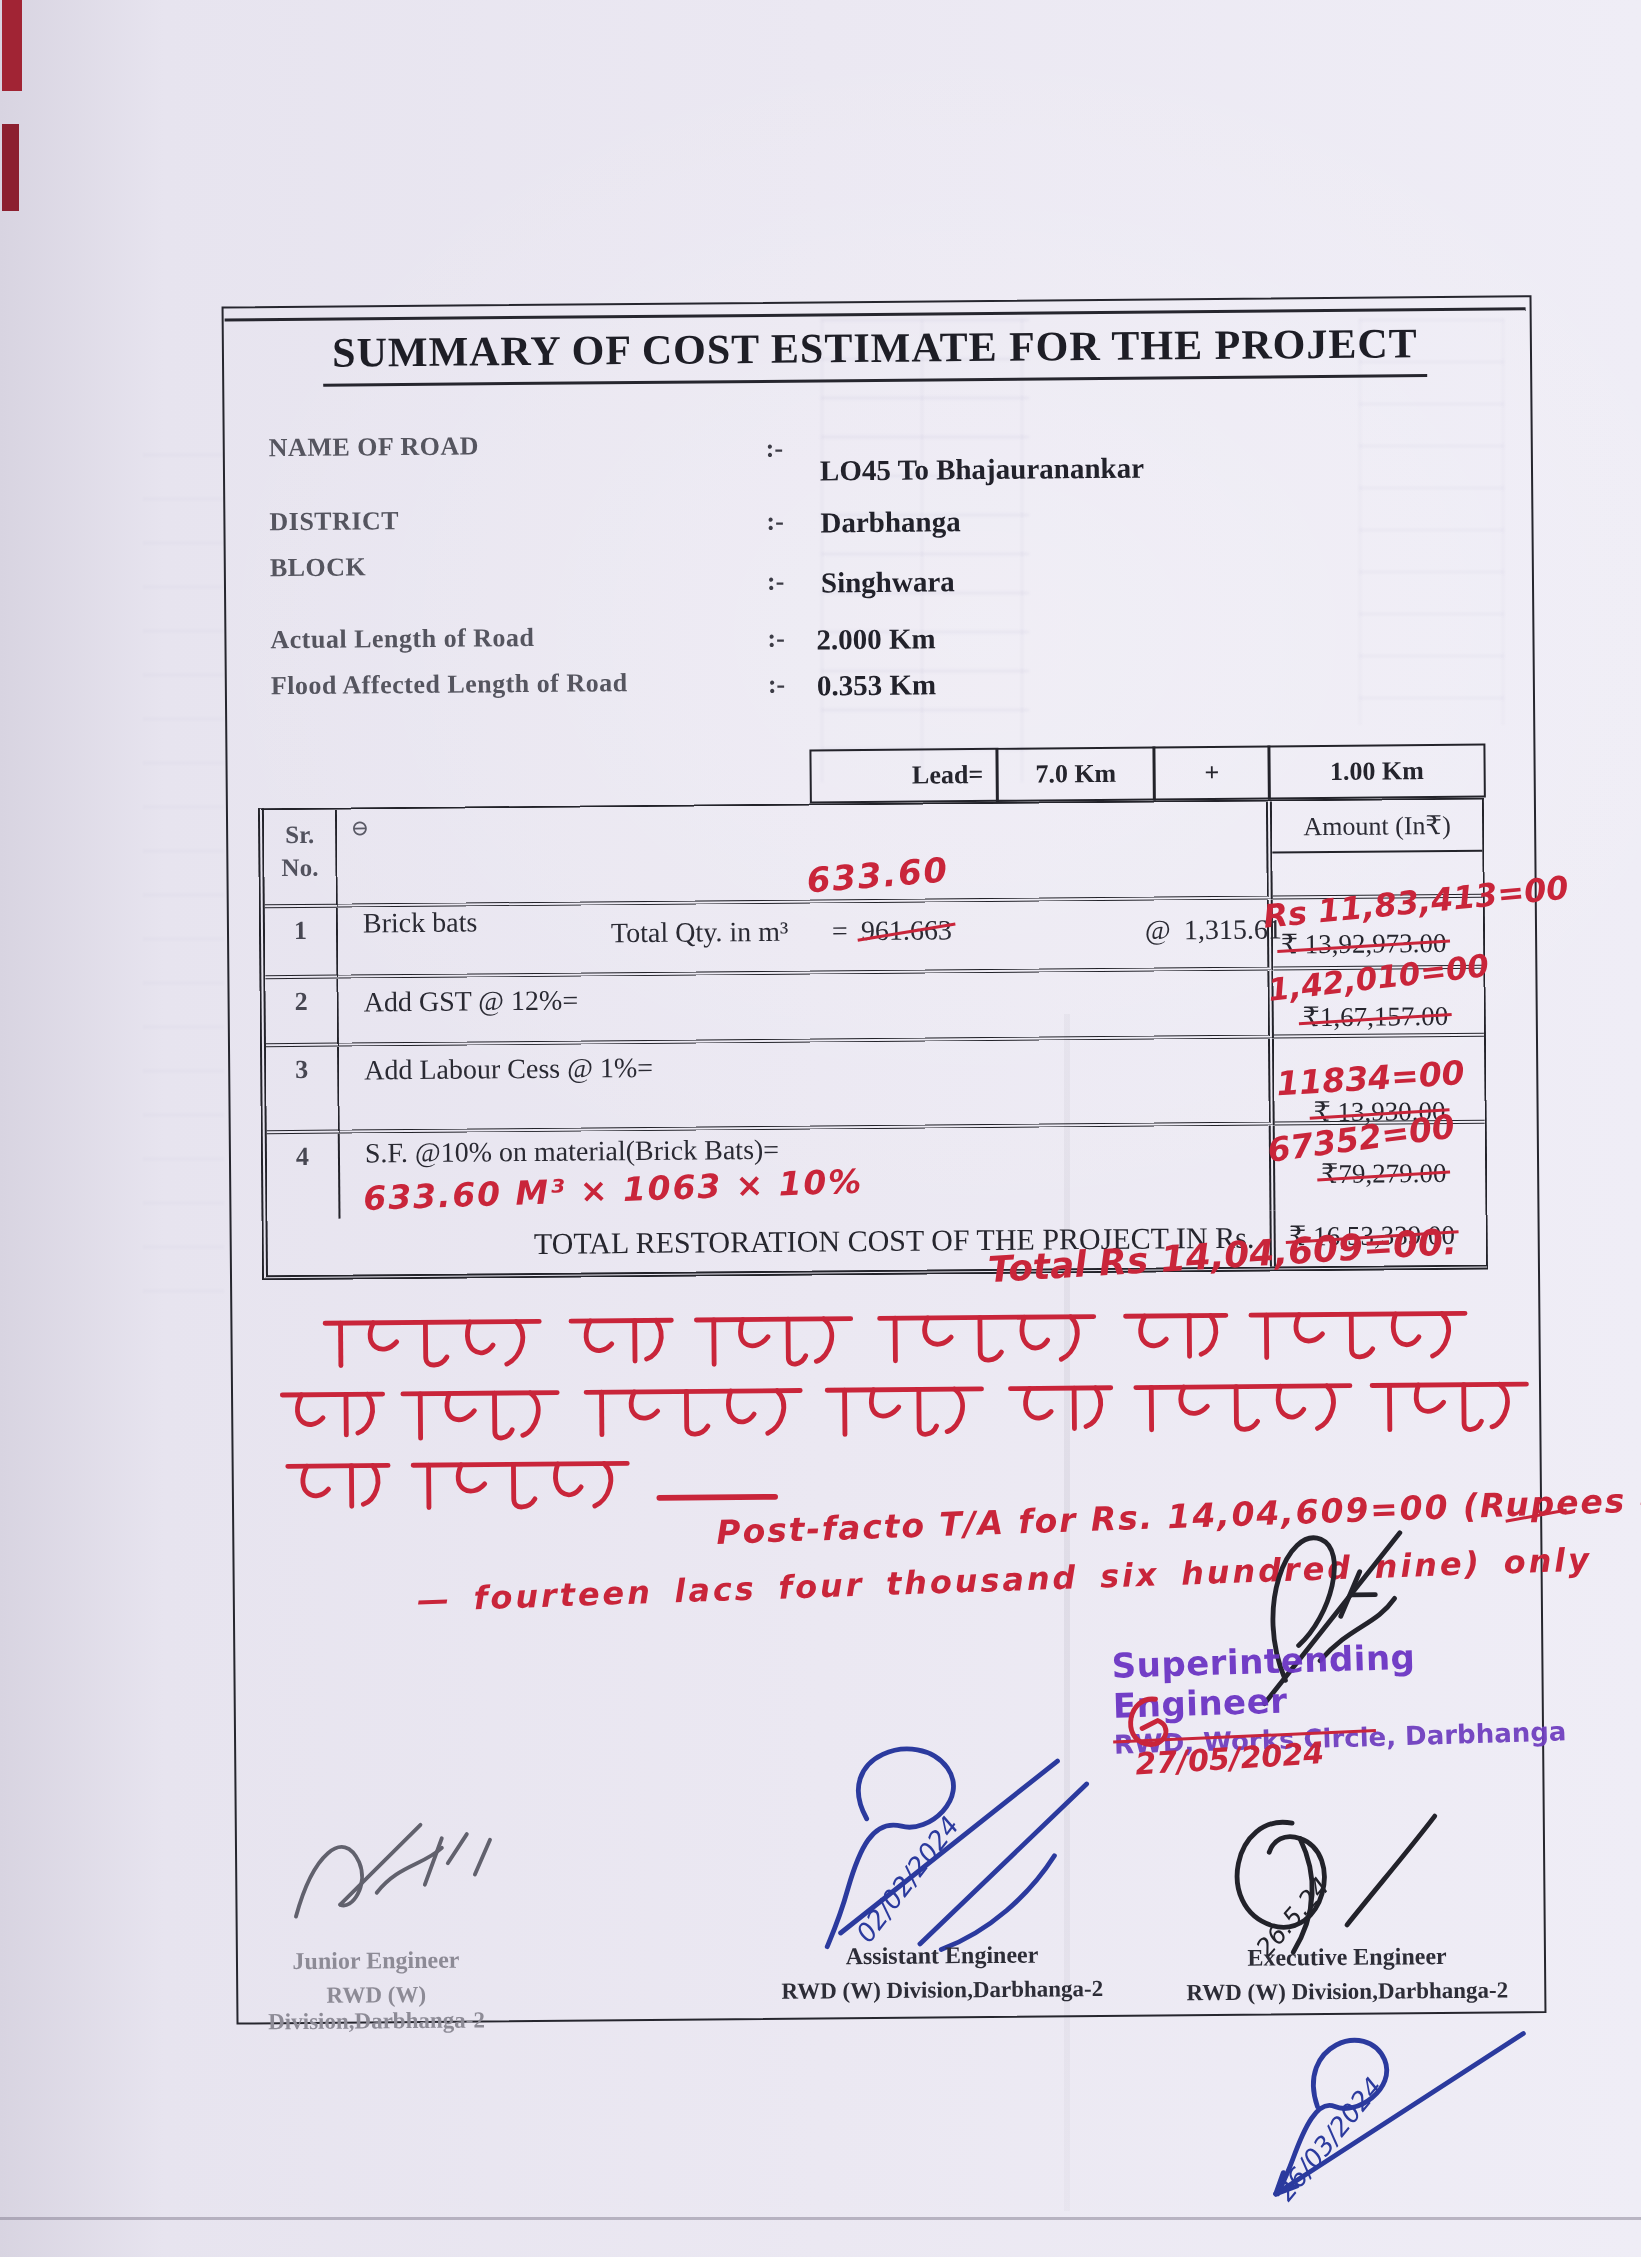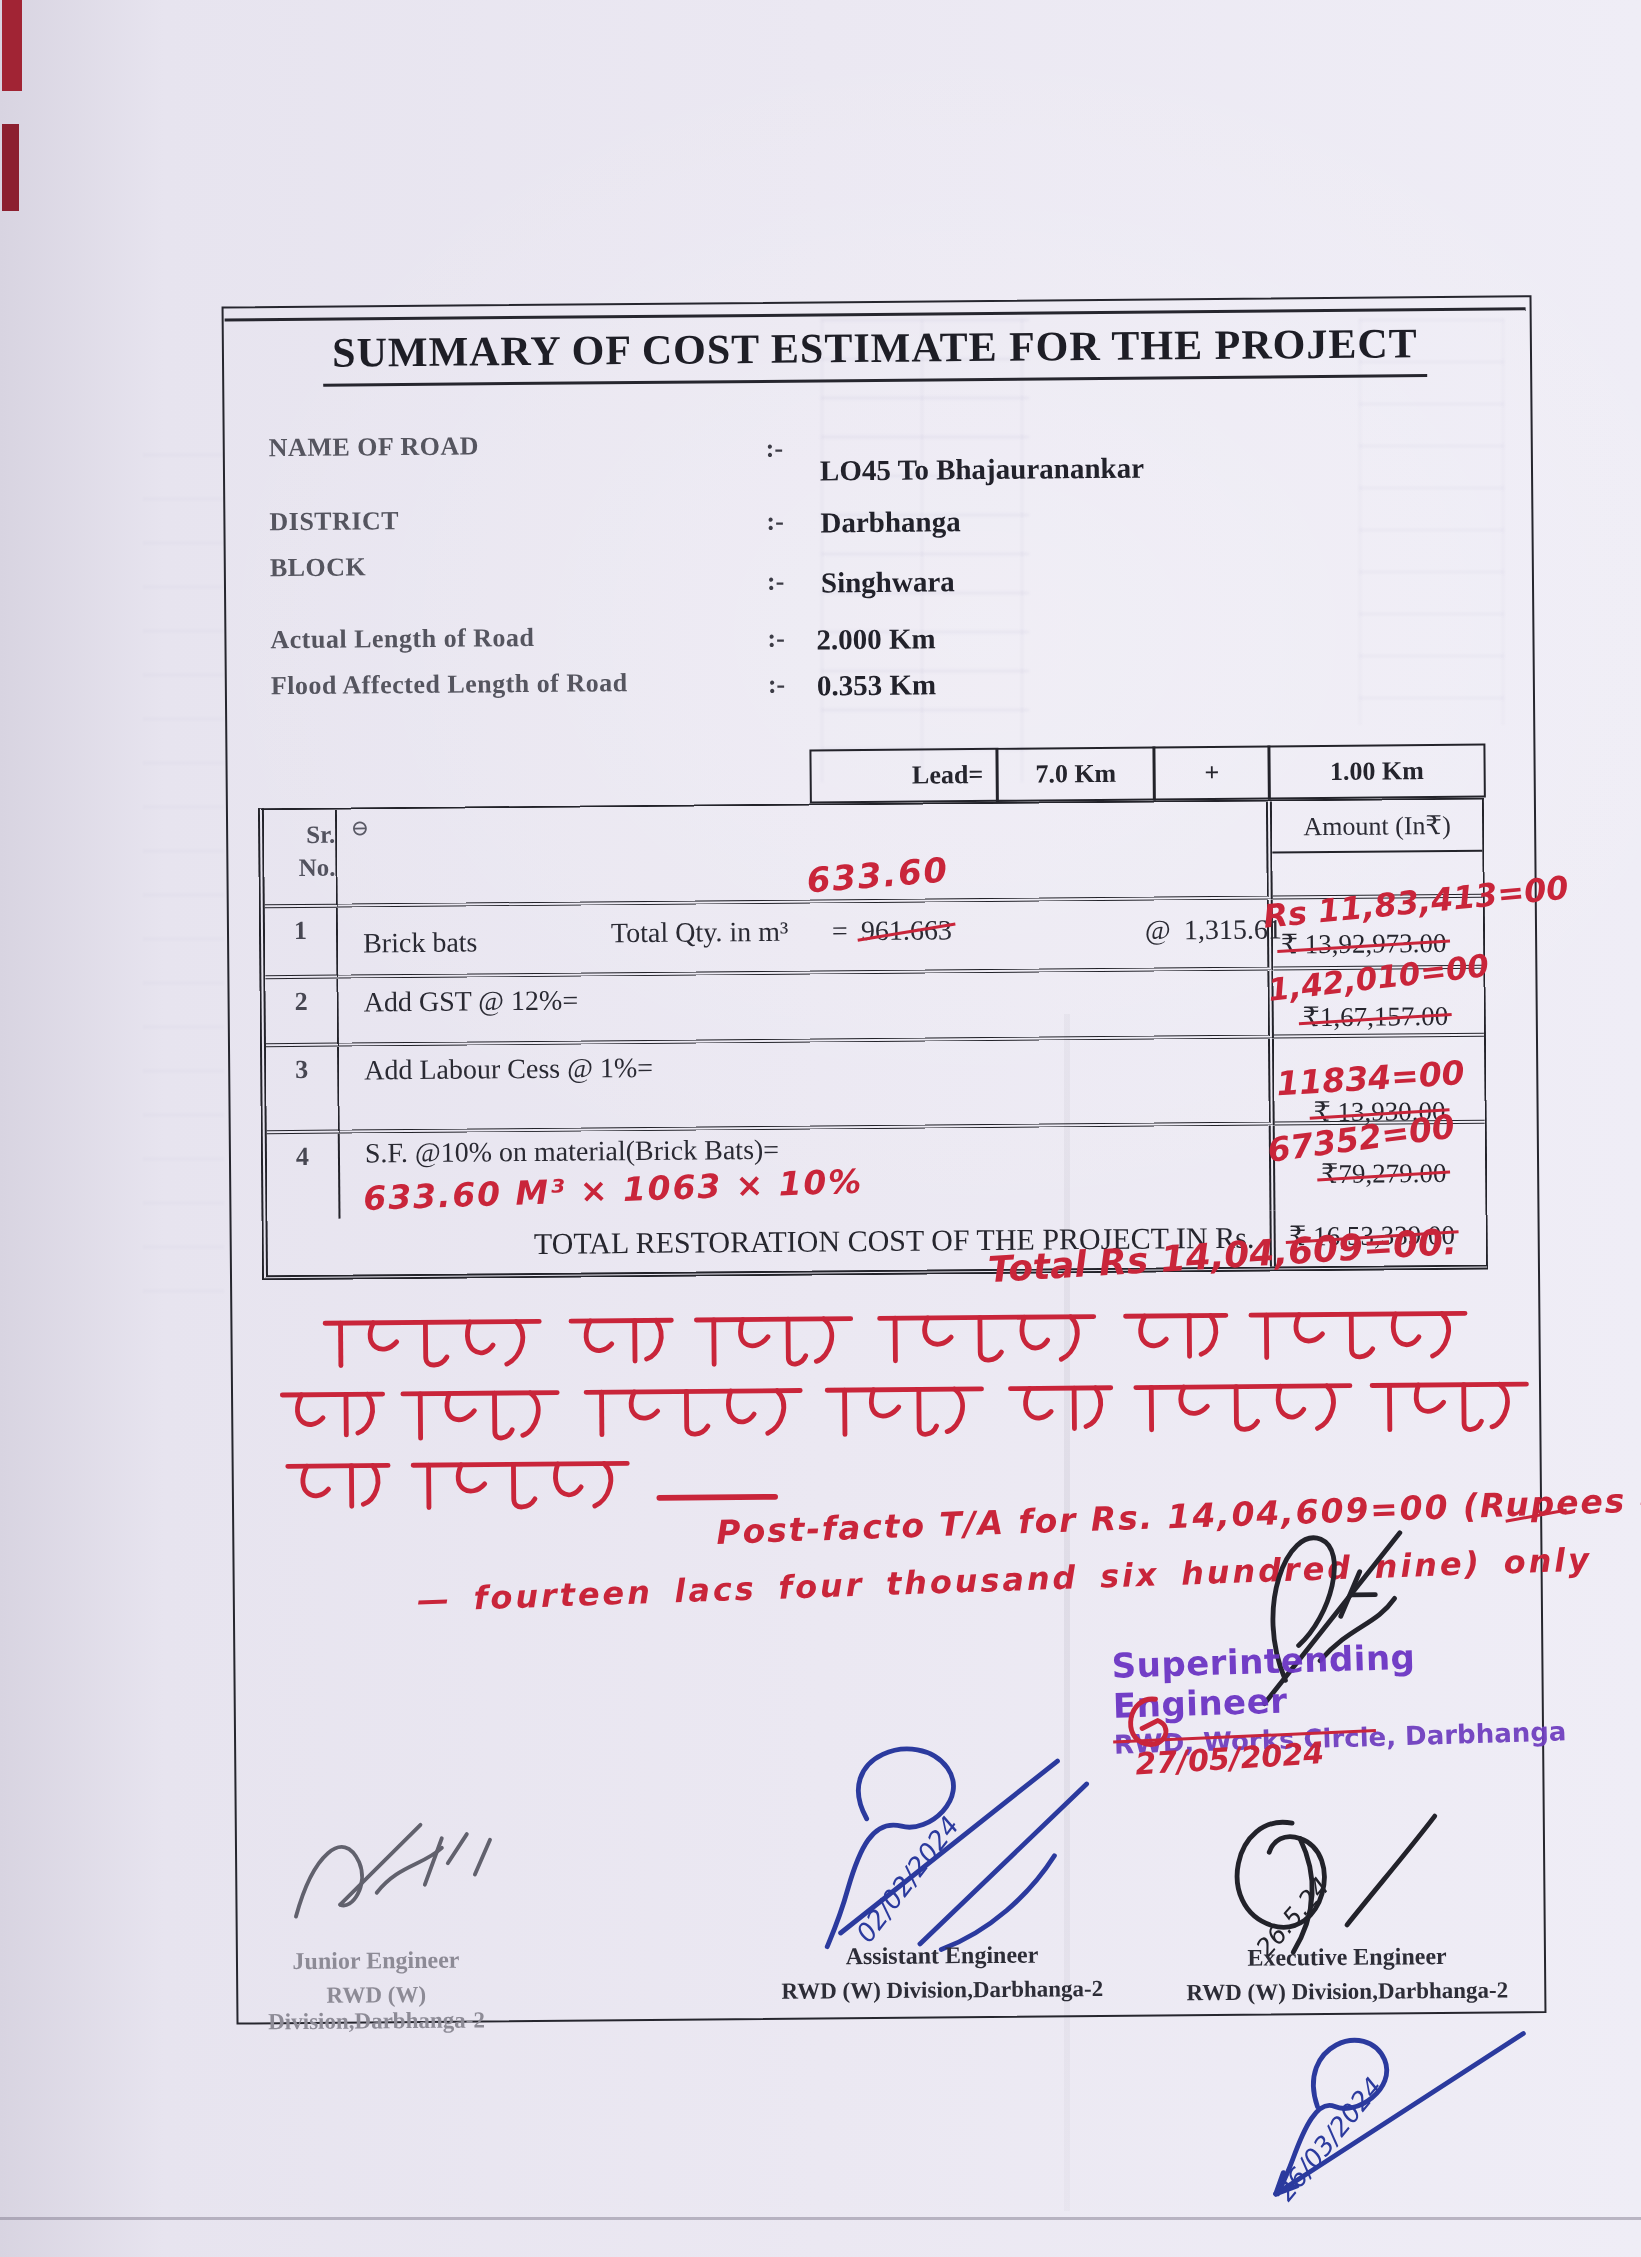--- a/index.html
+++ b/index.html
@@ -53,21 +53,21 @@
                grid-template-columns:73px 935px 210px;
                grid-template-rows:98px 71px 68px 87px 85px 56px;
                border-top:2.9px solid #23232a;border-right:2.9px solid #23232a;
                border-left:6.8px double #23232a;border-bottom:5.8px double #23232a;}
   .c{box-sizing:border-box;position:relative;}
   .c-sr{border-right:2.9px solid #23232a;border-bottom:4.8px double #23232a;
         text-align:center;padding-top:7.7px;font-size:26px;font-weight:bold;color:#474752;}
   .c-desc{border-right:6.8px double #23232a;border-bottom:4.8px double #23232a;font-size:28px;color:#2a2a33;}
   .c-amt{border-bottom:4.8px double #23232a;font-size:27px;color:#26262e;}
   .row-last{border-bottom:none !important;}
-  .hdr-sr span{display:block;text-align:right;padding-left:0;font-size:25px;font-weight:bold;color:#52525e;line-height:33px;}
+  .hdr-sr span{display:block;text-align:center;padding-left:0;font-size:25px;font-weight:bold;color:#52525e;line-height:33px;}
   .desc-mark{position:absolute;left:13.5px;top:5.8px;font-size:22px;color:#5a5a66;}
   .amt-hdr-box{height:50px;border-bottom:2.9px solid #23232a;display:flex;align-items:center;justify-content:center;
                font-size:26px;color:#2b2b34;}
   .dspan{position:absolute;white-space:nowrap;}
   .printed-amt{position:absolute;white-space:nowrap;}
   .rstrike{position:relative;display:inline-block;}
   .rstrike::after{content:"";position:absolute;left:-3.9px;right:-3.9px;top:52%;height:2.9px;
                   background:#c9253a;transform:rotate(-3deg);}
   .rstrike.steep::after{transform:rotate(-9deg);}
   .hand{font-family:"DejaVu Sans",sans-serif;font-style:italic;}
@@ -154,21 +154,21 @@
       </div>
       <div class="c c-desc">
         <span class="desc-mark">⊖</span>
       </div>
       <div class="c c-amt">
         <div class="amt-hdr-box">Amount (In₹)</div>
       </div>
 
       <div class="c c-sr">1</div>
       <div class="c c-desc">
-        <span class="dspan" style="left:25px;top:20px;text-align:center;">Brick bats</span>
+        <span class="dspan" style="left:25px;top:0;text-align:center;">Brick bats</span>
         <span class="dspan" style="left:273px;top:11.6px;">Total Qty. in m³</span>
         <span class="dspan" style="left:494px;top:11.6px;">=</span>
         <span class="dspan rstrike steep" style="left:523px;top:11.6px;">961.663</span>
         <span class="dspan" style="left:807px;top:13.5px;">@</span>
         <span class="dspan" style="left:846px;top:13.5px;">1,315.61</span>
       </div>
       <div class="c c-amt">
         <span class="hand-amt hand hand-red" style="left:-9.7px;top:-15.4px;transform:rotate(-5deg);font-size:32px;">Rs 11,83,413=00</span>
         <span class="printed-amt rstrike" style="left:7.7px;top:29px;">₹ 13,92,973.00</span>
       </div>

